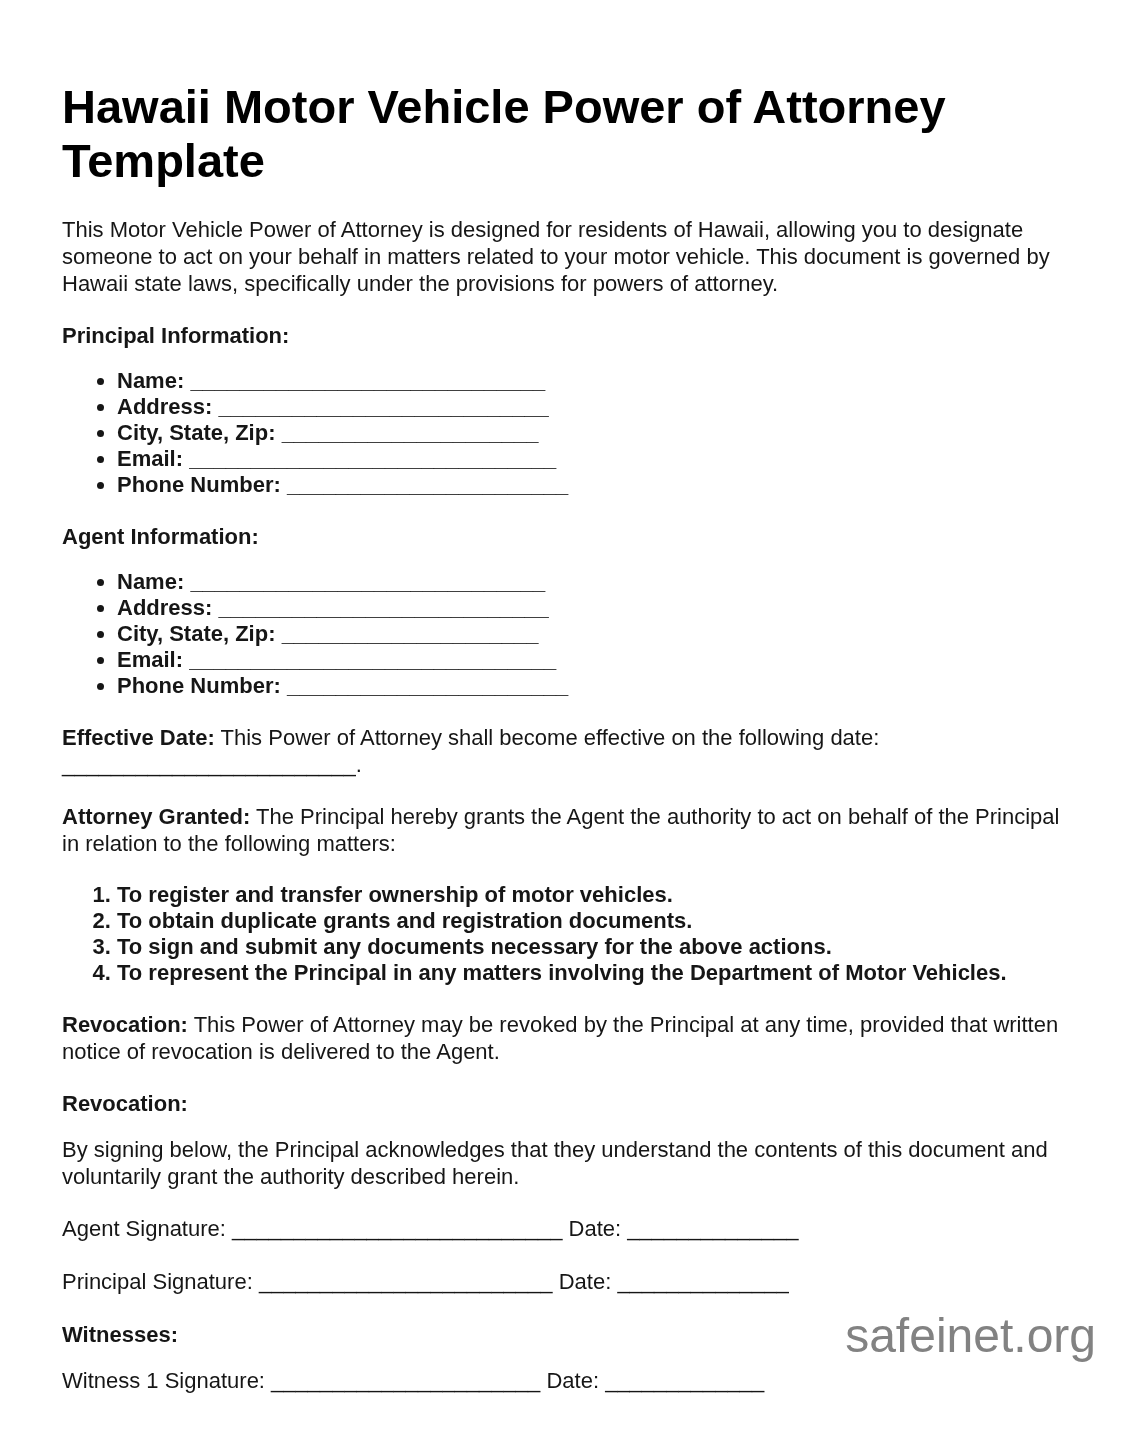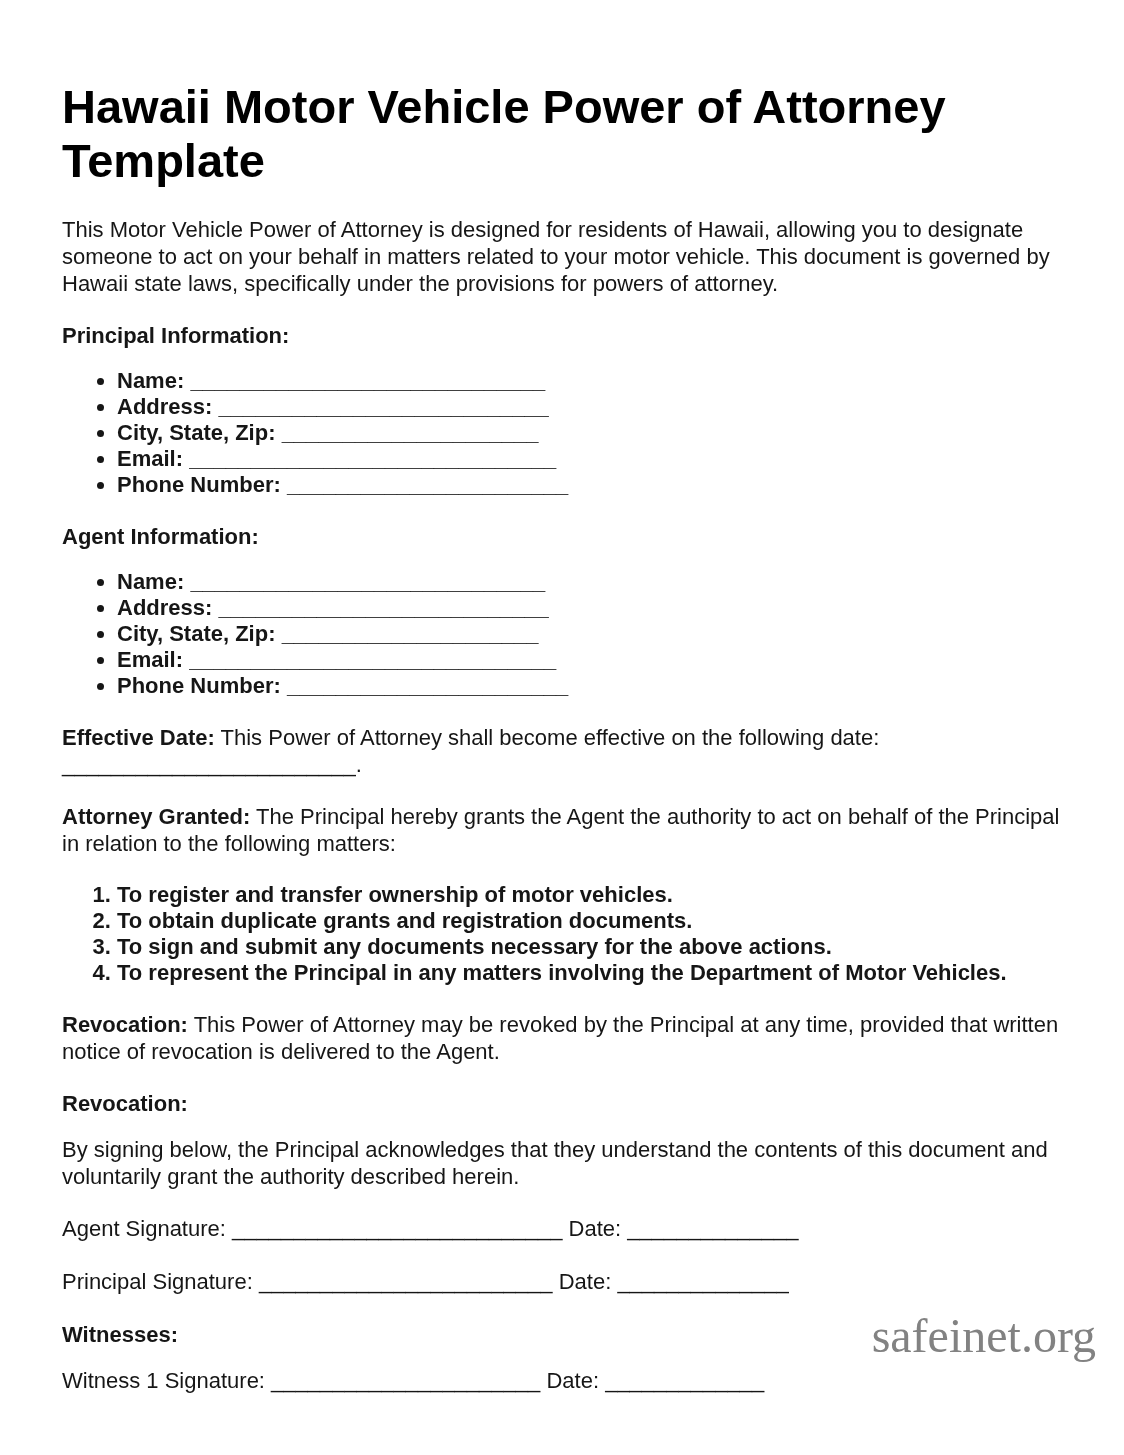--- a/index.html
+++ b/index.html
@@ -51,21 +51,21 @@
   .blank { white-space: nowrap; letter-spacing: 0; }
   .sig-row {
     margin: 0 0 26px 0;
     font-size: 22px;
     line-height: 27px;
   }
   .watermark {
     position: absolute;
     top: 1312px;
     right: 28px;
-    font-family: Liberation Serif, serif;
+    font-family: Liberation Sans, sans-serif;
     font-size: 48px;
     line-height: 48px;
     color: #828282;
     font-weight: normal;
   }
 </style>
 </head>
 <body>
 
 <div class="page">

